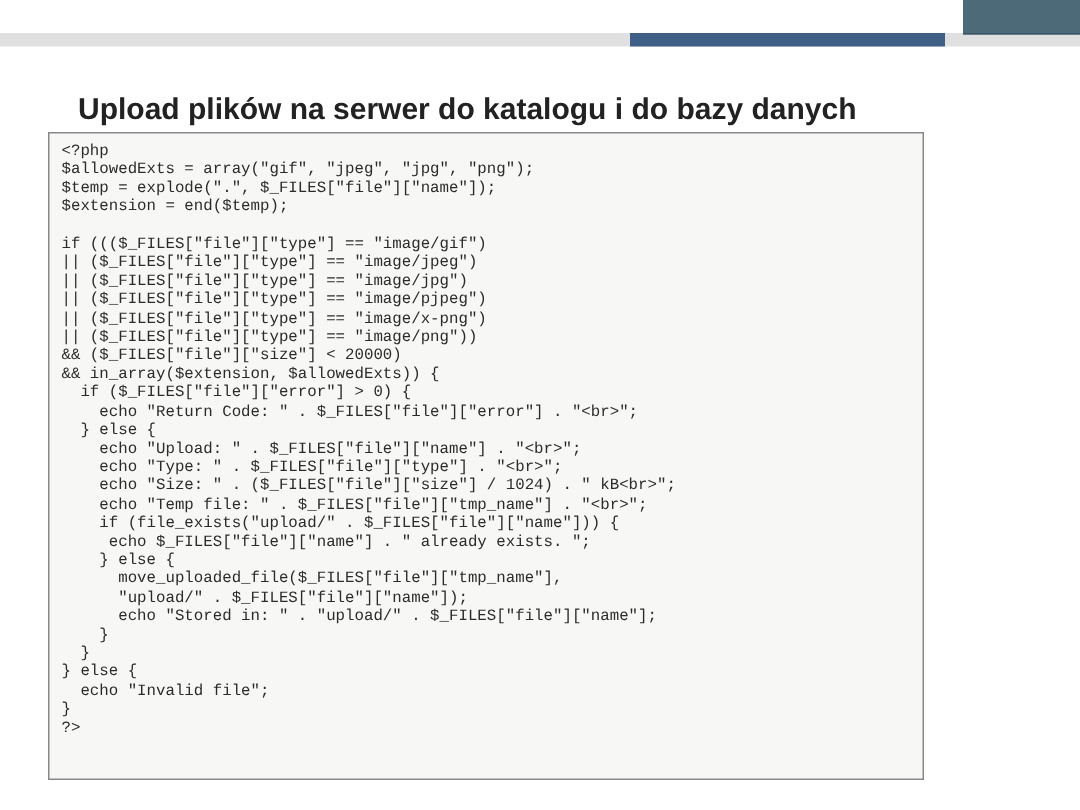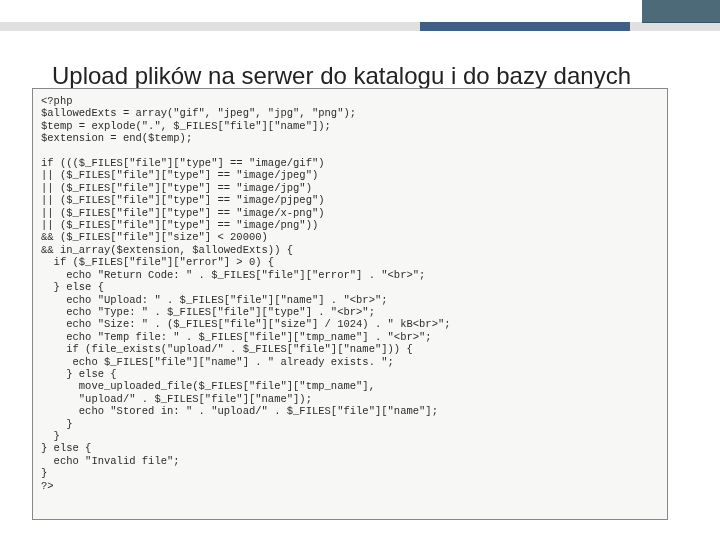--- a/index.html
+++ b/index.html
@@ -38,29 +38,29 @@
     left: 0;
     top: 22px;
     width: 720px;
     height: 9px;
     background: #e0e0e0;
   }
   .heading {
     position: absolute;
     left: 52px;
     top: 62px;
-    font-size: 24px;
-    font-weight: normal;
+    font-size: 20px;
+    font-weight: bold;
     color: #222;
   }
   .codebox {
     position: absolute;
     left: 32px;
     top: 88px;
-    width: 636px;
+    width: 584px;
     height: 432px;
     border: 1px solid #888;
     background: #f7f7f5;
     padding: 6px 8px;
     box-sizing: border-box;
     overflow: hidden;
   }
   .codebox pre {
     margin: 0;
     font-family: "Courier New", Courier, monospace;

